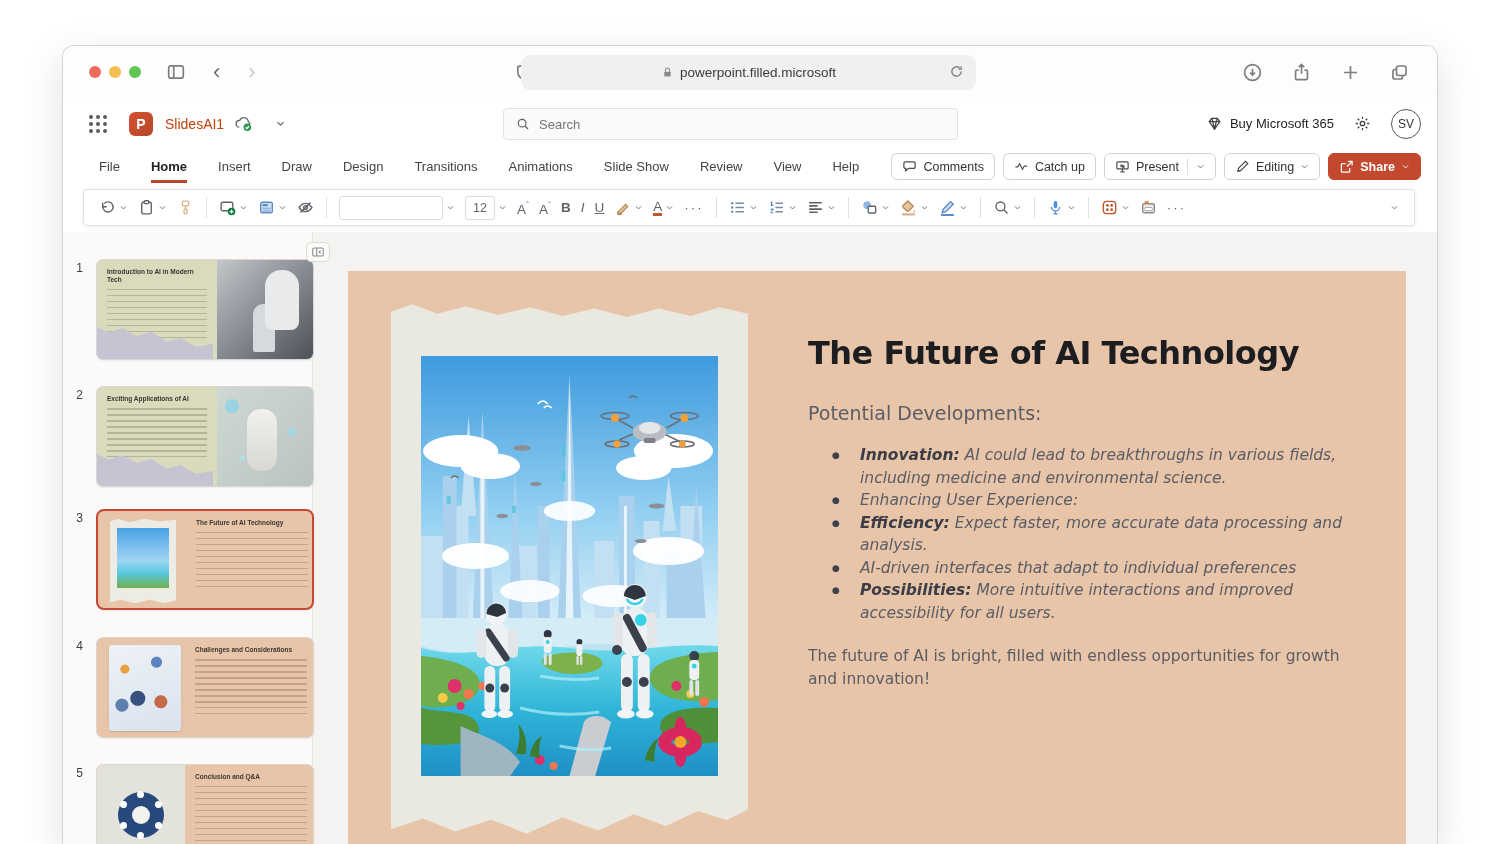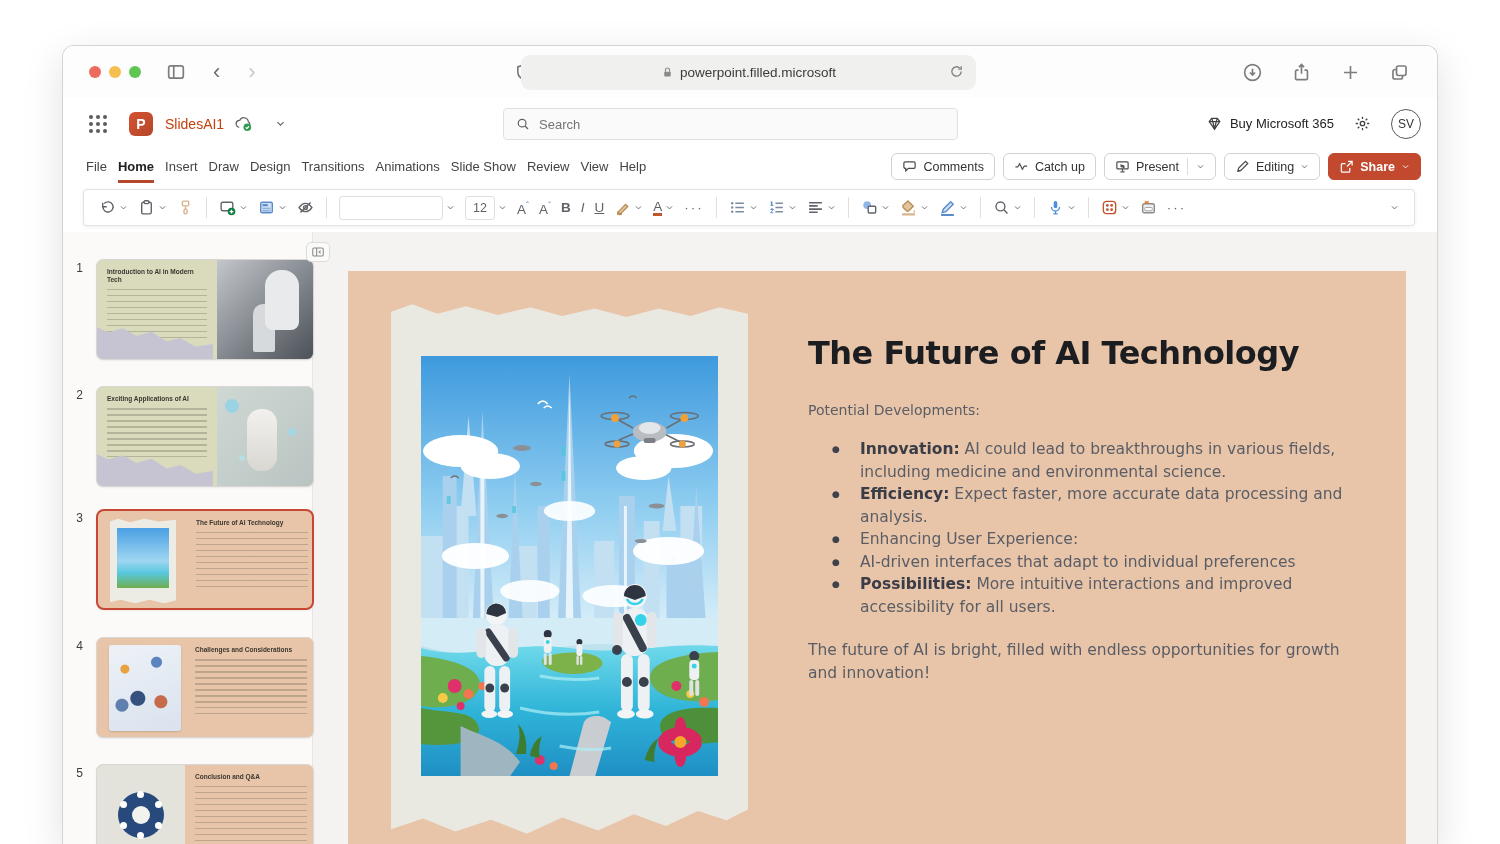--- a/index.html
+++ b/index.html
@@ -48,21 +48,21 @@
     color:#a16207; width:380px; font-family:"Liberation Sans", sans-serif; }
   .appbar-right { position:absolute; right:16px; top:0; height:51px; display:flex; align-items:center; gap:20px; }
   .buy { display:flex; align-items:center; gap:7px; font-size:13px; color:#242424; }
   .buy svg, .gear svg { width:17px; height:17px; stroke:#424242; stroke-width:1.2; fill:none; }
   .avatar { width:30px; height:30px; border-radius:50%; border:1.5px solid #585858; background:#fff;
     font-size:12px; color:#333; display:flex; align-items:center; justify-content:center; }
 
   
   .menurow { position:absolute; left:0; top:103px; right:0; height:36px; background:#fff;
     display:flex; align-items:center; }
-  .mtabs { display:flex; gap:11px; margin-left:23px; }
+  .mtabs { display:flex; gap:31px; margin-left:36px; }
   .mtab { font-size:13px; color:#444; cursor:default; padding-bottom:2px; }
   .mtab.active { font-weight:700; color:#222; border-bottom:3px solid #b7472a; padding-bottom:4px; margin-bottom:-7px; }
   .acts { position:absolute; right:16px; top:4px; display:flex; gap:8px; align-items:center; }
   .abtn { height:27px; border:1px solid #d4d2d0; background:#fff; border-radius:6px; display:flex;
     align-items:center; gap:6px; padding:0 10px; font-size:12.5px; color:#333; }
   .abtn svg { width:15px; height:15px; stroke:#4d4d4d; stroke-width:1.3; fill:none; }
   .abtn .seg { width:1px; height:17px; background:#ddd; margin:0 2px; }
   .abtn.share { background:#c2482e; border-color:#c2482e; color:#fff; font-weight:600; }
   .abtn.share svg { stroke:#fff; }
   .chv { display:inline-flex; }
@@ -141,23 +141,23 @@
   
   .slide { position:absolute; left:285px; top:39px; width:1058px; height:574px; background:#e8c5a8; }
   .polaroid { position:absolute; left:43px; top:31px; width:357px; height:537px; background:#e9e8e1;
     filter:drop-shadow(0 3px 6px rgba(120,80,50,.25));
     clip-path:polygon(0 1.8%,6% .4%,13% 2.2%,21% .8%,30% 2.4%,39% 1%,48% 2.6%,57% 1.2%,66% 2.8%,75% 1.2%,84% 2.6%,92% 1%,100% 2.2%,
       100% 94.5%,94% 96.5%,86% 94.8%,77% 97.6%,68% 95.4%,58% 98.4%,48% 96%,38% 99%,28% 96.4%,18% 98.6%,9% 96.2%,0 98.2%); }
   .photo { position:absolute; left:30px; top:54px; width:297px; height:420px; }
   .slide-text { position:absolute; left:460px; top:62px; width:548px; color:#5a5d66;
     font-family:"DejaVu Sans", sans-serif; }
   .slide-title { font-size:32px; font-weight:700; color:#1c1d21; letter-spacing:-.5px; line-height:40px; }
-  .slide-intro { margin-top:29px; font-size:14px; }
+  .slide-intro { margin-top:29px; font-size:19px; }
   .slide-bullets { margin-top:20px; list-style:none; }
-  .slide-bullets li { position:relative; padding-left:52px; font-size:15.5px; line-height:22.5px; }
+  .slide-bullets li { position:relative; padding-left:52px; font-size:15.5px; line-height:22.5px;font-style:italic; }
   .slide-bullets li::before { content:"●"; position:absolute; left:24px; top:0; font-size:9px; color:#3f424c; }
   .slide-bullets b { color:#3a3d47; }
   .slide-closing { margin-top:21px; font-size:15.5px; line-height:23px; }
 </style>
 </head>
 <body>
 
 <div class="window">
 
   <div class="chrome">
@@ -863,22 +863,22 @@
             </g>
           </svg>
         </div>
       </div>
 
       <div class="slide-text">
         <div class="slide-title">The Future of AI Technology</div>
         <div class="slide-intro">Potential Developments:</div>
         <ul class="slide-bullets">
             <li><b>Innovation:</b> AI could lead to breakthroughs in various fields, including medicine and environmental science.</li>
+            <li>Enhancing User Experience:</li>
             <li><b>Efficiency:</b> Expect faster, more accurate data processing and analysis.</li>
-            <li>Enhancing User Experience:</li>
             <li>AI-driven interfaces that adapt to individual preferences</li>
             <li><b>Possibilities:</b> More intuitive interactions and improved accessibility for all users.</li>
           </ul>
         <div class="slide-closing">The future of AI is bright, filled with endless opportunities for growth and innovation!</div>
       </div>
     </div>
   </div>
 </div>
 
 </body></html>

